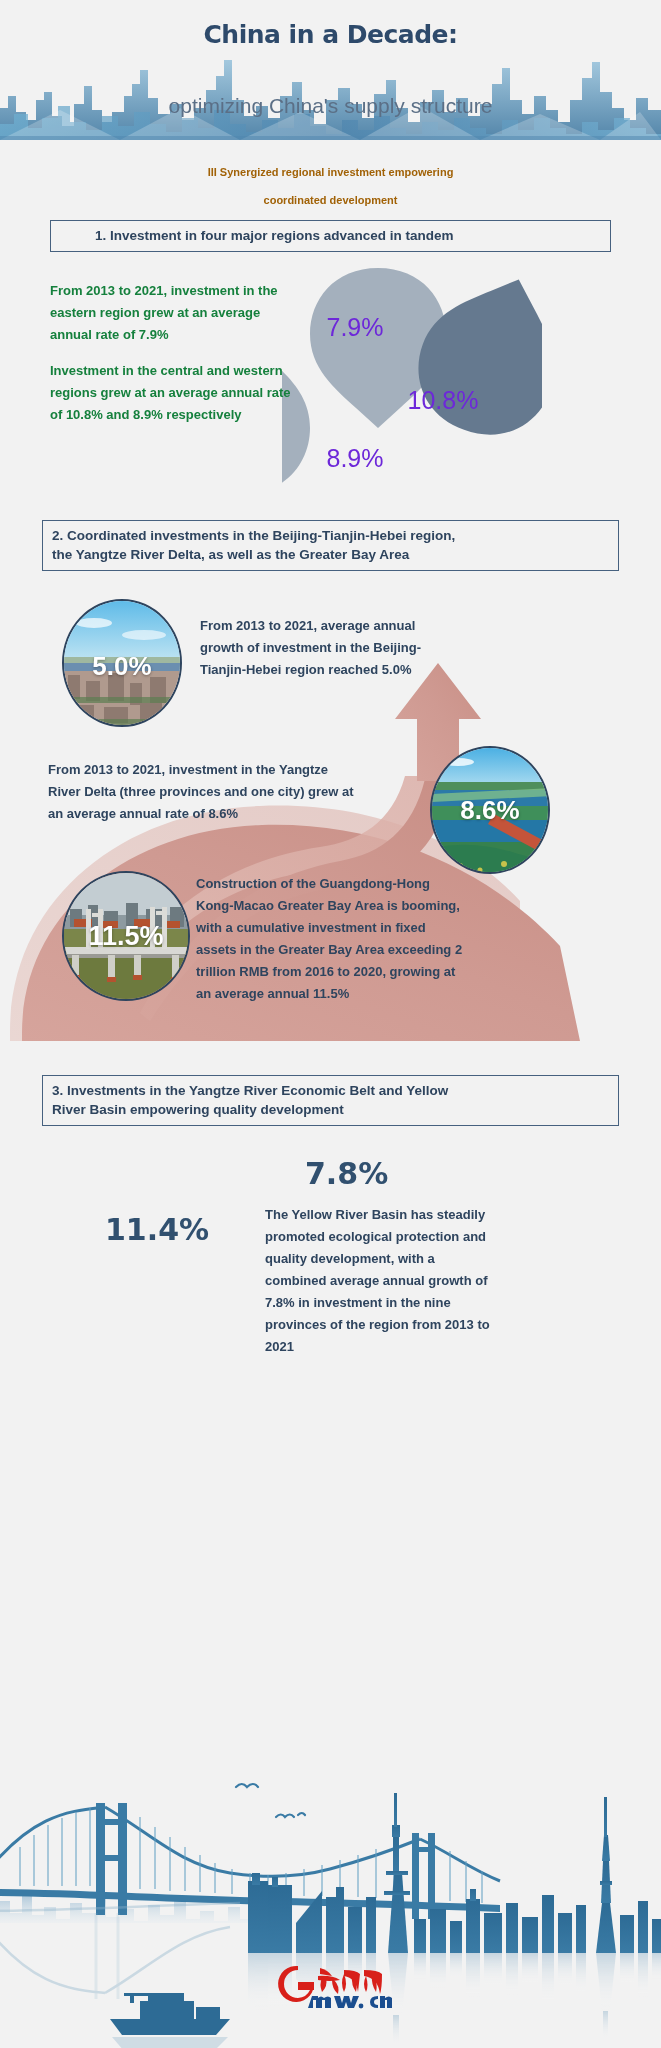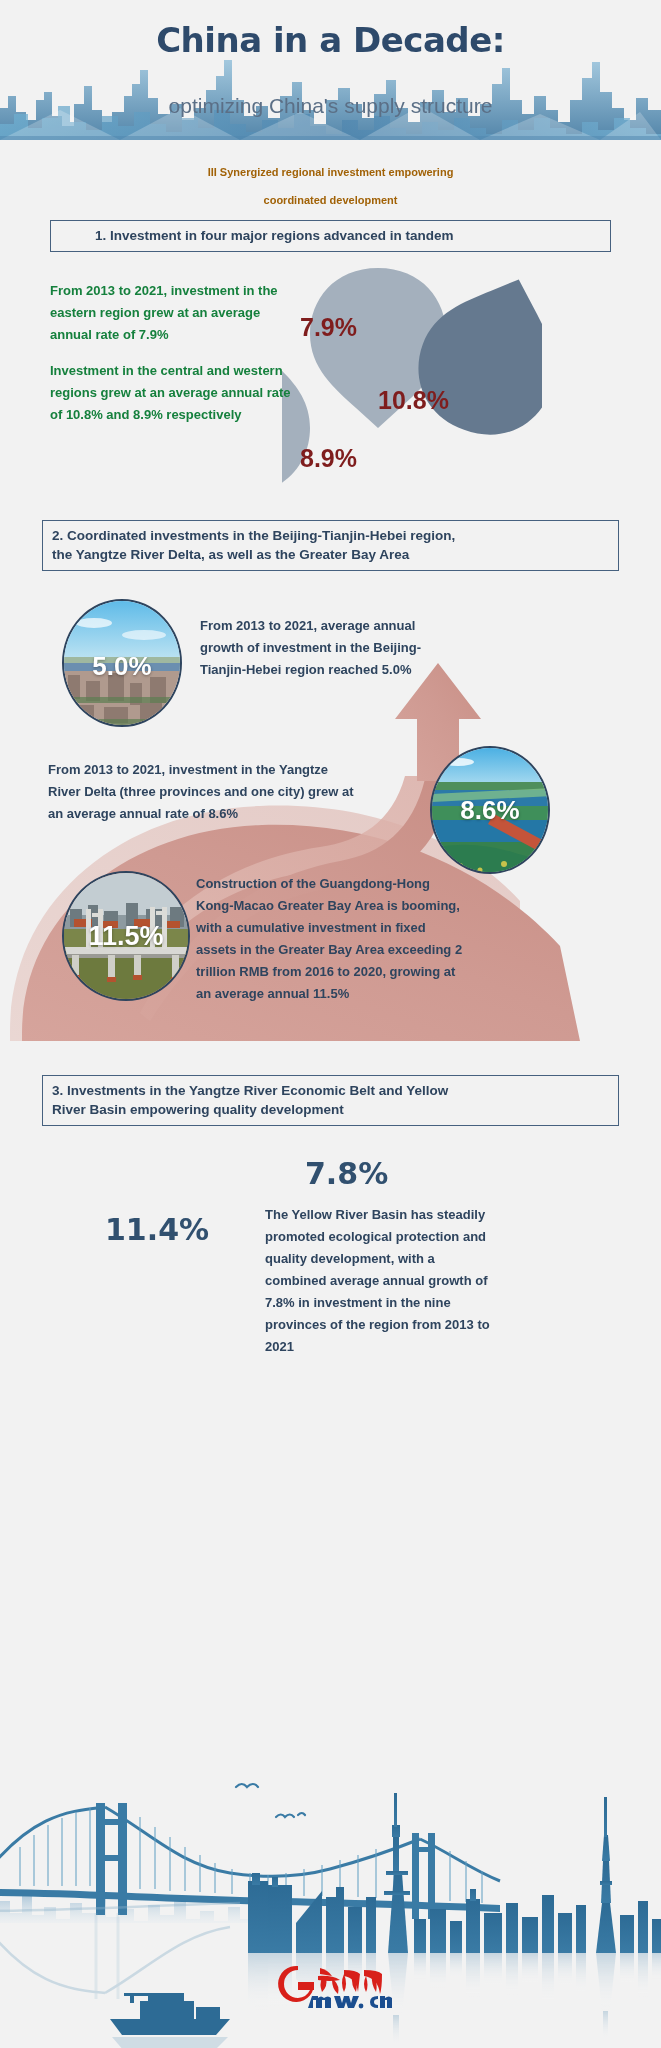--- a/index.html
+++ b/index.html
@@ -19,21 +19,21 @@
     width: 661px;
     height: 140px;
     overflow: hidden;
     background: #f2f2f2;
   }
   .header-sky { position: absolute; inset: 0; }
   .header-title {
     position: absolute;
     top: 20px; left: 0; right: 0;
     text-align: center;
-    font-size: 34px;
+    font-size: 25px;
     font-weight: bold;
     color: #2e4a6b;
     letter-spacing: -0.5px;
     font-family: "DejaVu Sans", sans-serif;
     z-index: 5;
   }
   .header-sub1, .header-sub2 {
     position: absolute;
     left: 0; right: 0;
     text-align: center;
@@ -74,25 +74,25 @@
     width: 250px;
     font-size: 13px;
     font-weight: bold;
     color: #15803d;
     line-height: 22px;
   }
   .sec1 .txt.a { top: 28px; }
   .sec1 .txt.b { top: 108px; }
   .drop {
     position: absolute;
-    color: #7f1d1d;
-    font-weight: bold;
+    color: #6d28d9;
+    font-weight: normal;
     display: flex;
     align-items: center;
-    justify-content: flex-start;
+    justify-content: center;
   }
   .drop span { position: relative; z-index: 3; }
 
   
   .sec2 { position: relative; height: 500px; }
   .photo-circle {
     position: absolute;
     border-radius: 50%;
     border: 2.5px solid #2e445e;
     overflow: hidden;

